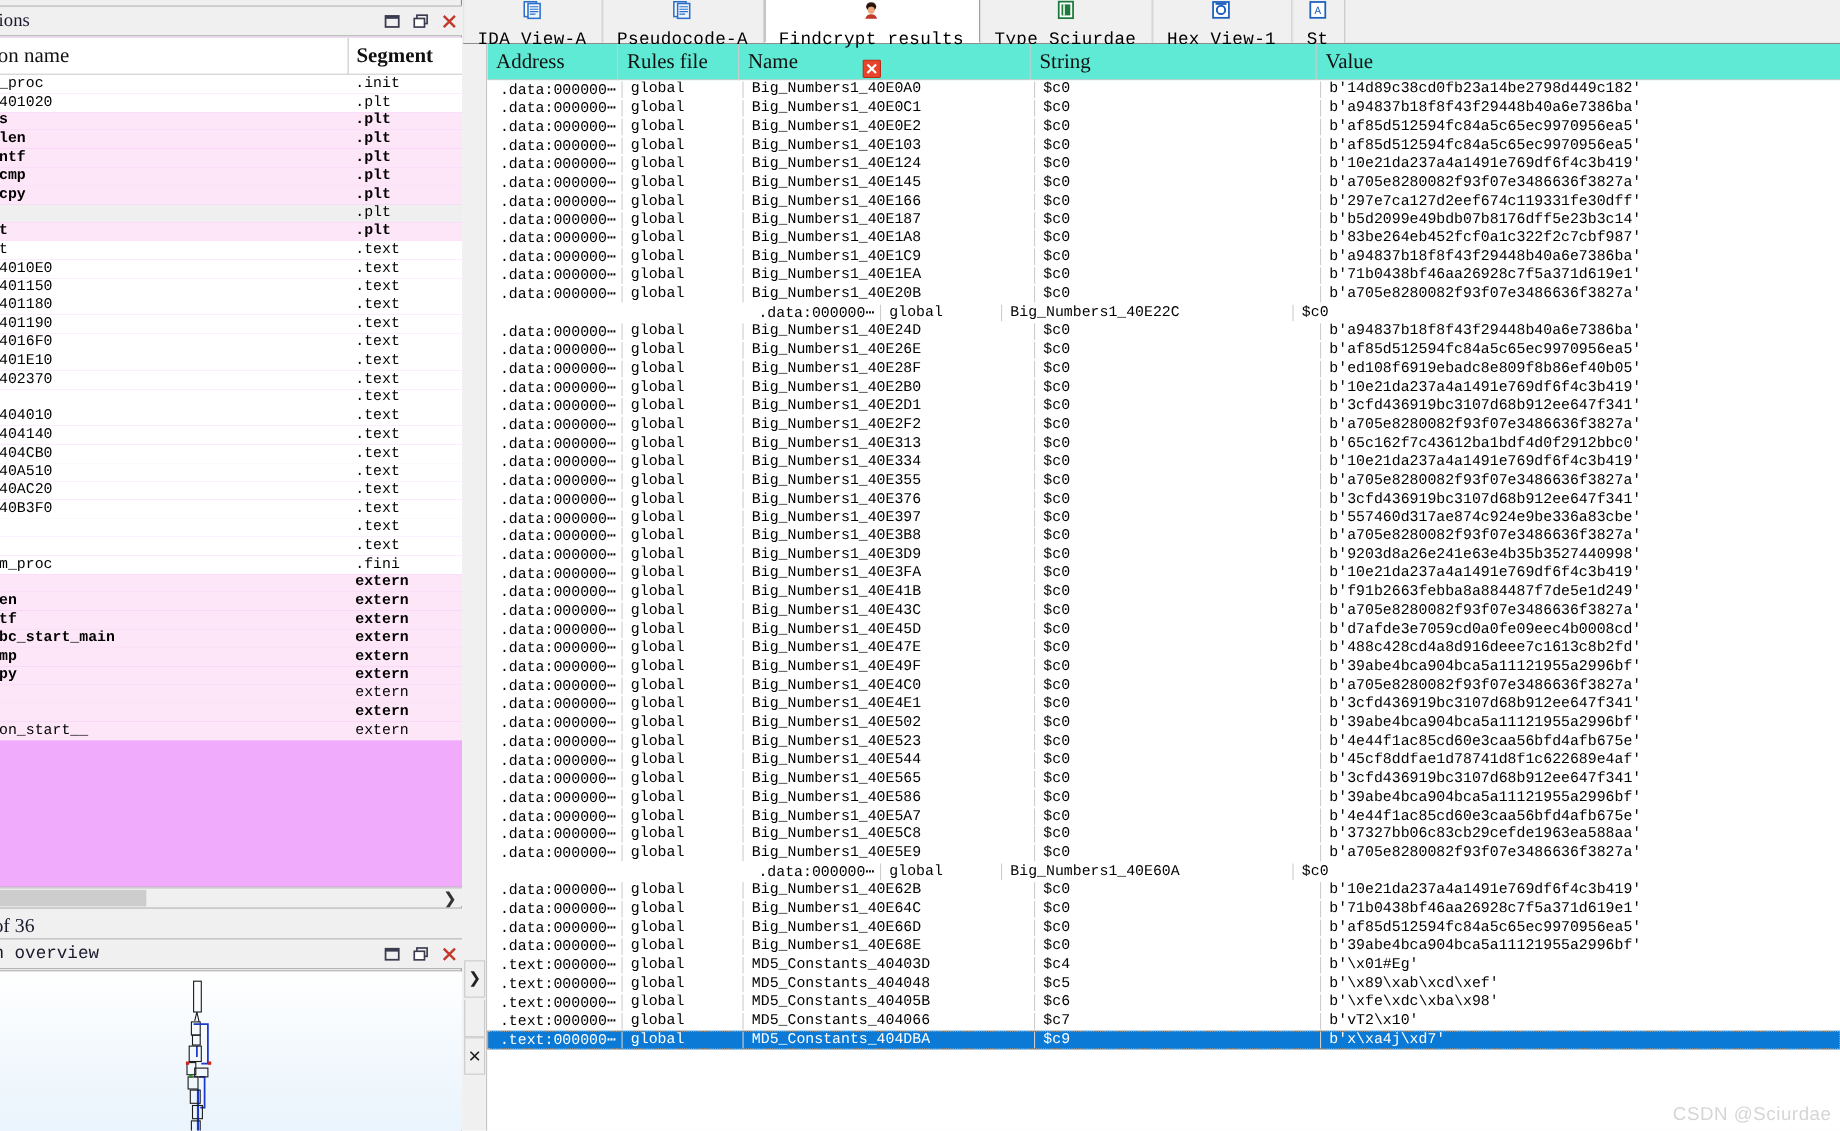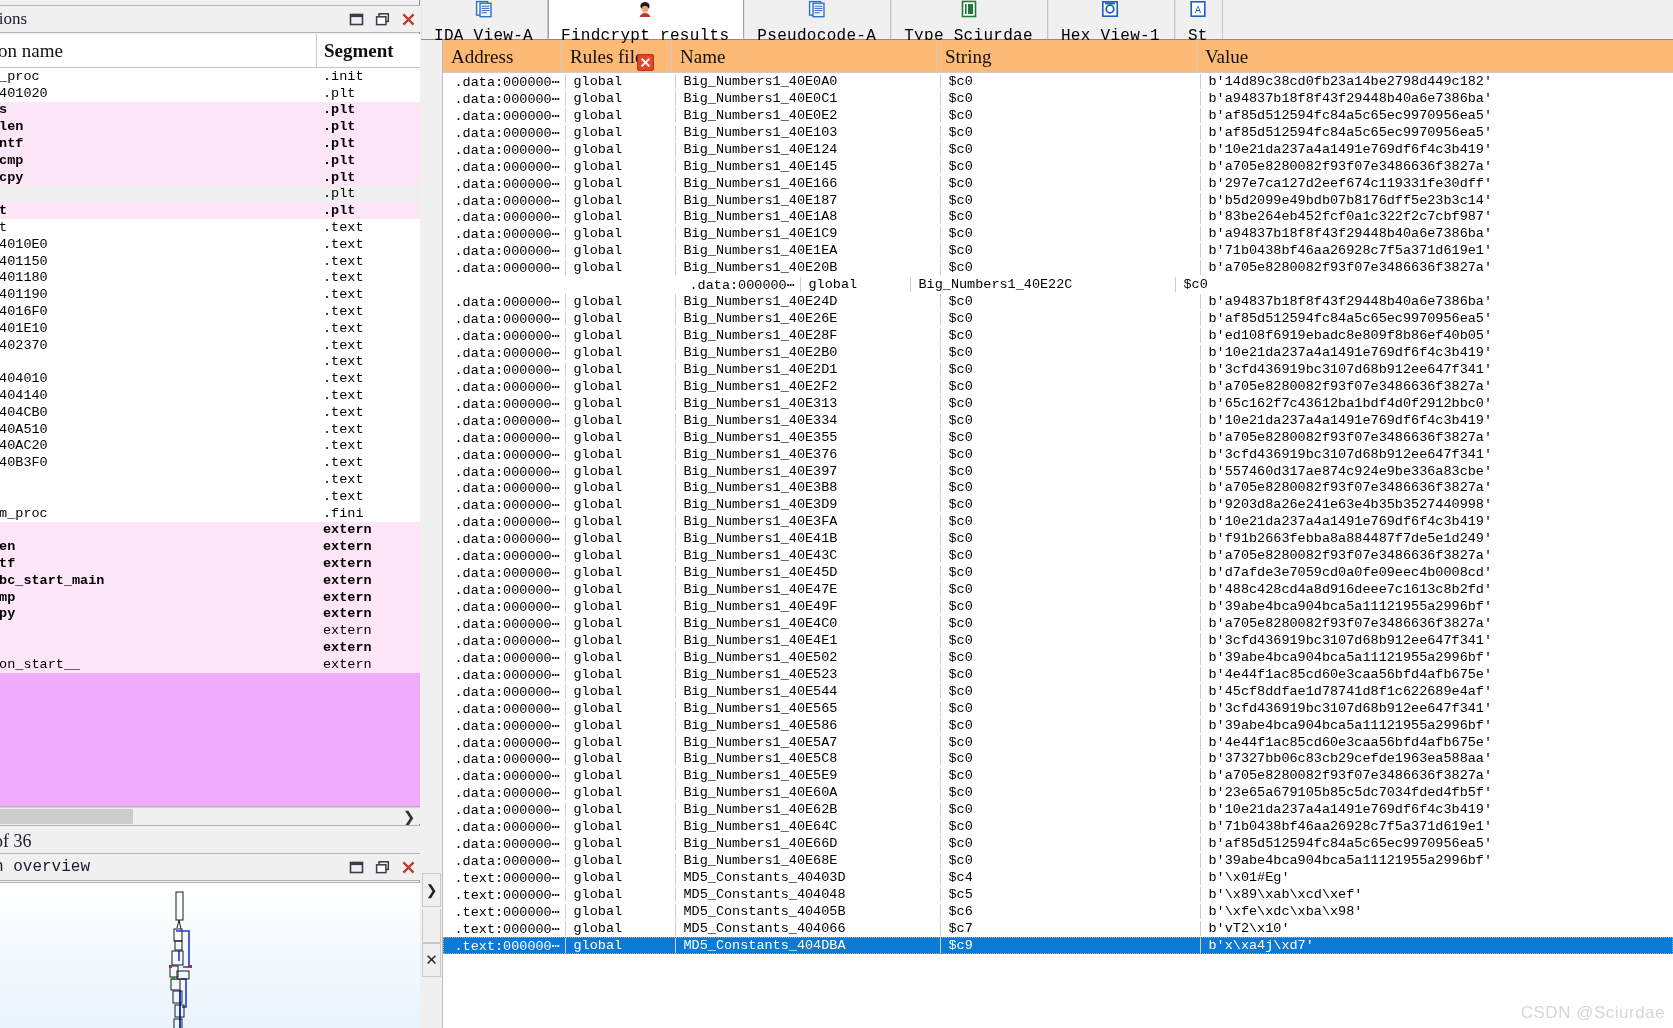--- a/index.html
+++ b/index.html
@@ -235,21 +235,21 @@
     position: absolute;
     left: 22px; top: 40px;
     width: 1230px; height: 988px;
     background: #ffffff;
     overflow: hidden;
   }
   #res-header {
     display: flex;
     height: 33px;
     align-items: center;
-    background: #fdba74;
+    background: #5eead4;
     border-bottom: 1px solid #cdcdcd;
   }
   #res-header .hc {
     font-family: "Liberation Serif", serif;
     font-size: 19px;
     color: #111;
     height: 33px;
     line-height: 33px;
     padding-left: 8px;
     overflow: hidden;
@@ -557,46 +557,46 @@
               <path d="M6.6 6.2 h7.8 M6.6 8.4 h7.8 M6.6 10.6 h7.8 M6.6 12.8 h5.2" stroke="#2a6fc9" stroke-width="1"></path>
             </svg></span>
           <span class="tab-label">IDA View-A</span>
           <span class="tab-close">
             <svg width="17" height="17" viewBox="0 0 17 17">
               <rect x="0.6" y="0.6" width="15.8" height="15.8" rx="1" fill="#dcdcdc" stroke="#9b9b9b" stroke-width="1"></rect>
               <path d="M4.8 4.8 L12.2 12.2 M12.2 4.8 L4.8 12.2" stroke="#5a5a5a" stroke-width="1.8"></path>
             </svg>
           </span>
         </div>
+        <div class="tab">
+          <span class="tab-icon"><svg width="18" height="18" viewBox="0 0 18 18">
+              <rect x="1.6" y="1.6" width="11" height="13.5" fill="#fff" stroke="#2a6fc9" stroke-width="1.4"></rect>
+              <rect x="5" y="3.2" width="11" height="13.5" fill="#eef4fc" stroke="#2a6fc9" stroke-width="1.4"></rect>
+              <path d="M6.6 6.2 h7.8 M6.6 8.4 h7.8 M6.6 10.6 h7.8 M6.6 12.8 h5.2" stroke="#2a6fc9" stroke-width="1"></path>
+            </svg></span>
+          <span class="tab-label">Pseudocode-A</span>
+          <span class="tab-close">
+            <svg width="17" height="17" viewBox="0 0 17 17">
+              <rect x="0.6" y="0.6" width="15.8" height="15.8" rx="1" fill="#dcdcdc" stroke="#9b9b9b" stroke-width="1"></rect>
+              <path d="M4.8 4.8 L12.2 12.2 M12.2 4.8 L4.8 12.2" stroke="#5a5a5a" stroke-width="1.8"></path>
+            </svg>
+          </span>
+        </div>
         <div class="tab active">
           <span class="tab-icon"><svg width="18" height="18" viewBox="0 0 18 18">
               <ellipse cx="9" cy="6" rx="4.6" ry="4" fill="#2f1b12"></ellipse>
               <ellipse cx="9" cy="9.2" rx="3.1" ry="3.4" fill="#e8a87c"></ellipse>
               <path d="M4.6 7 q1.4-3 4.4-3 q3 0 4.4 3 q-1.4-1.3-4.4-1.3 q-3 0-4.4 1.3z" fill="#1e0f08"></path>
               <path d="M3.6 17 q1.3-4 5.4-4 q4.1 0 5.4 4z" fill="#c0392b"></path>
             </svg></span>
           <span class="tab-label">Findcrypt results</span>
           <span class="tab-close">
             <svg width="17" height="17" viewBox="0 0 17 17">
               <rect x="0.6" y="0.6" width="15.8" height="15.8" rx="1" fill="#e8432b" stroke="#b32d19" stroke-width="1"></rect>
               <path d="M4.6 4.6 L12.4 12.4 M12.4 4.6 L4.6 12.4" stroke="#ffffff" stroke-width="2"></path>
-            </svg>
-          </span>
-        </div>
-        <div class="tab">
-          <span class="tab-icon"><svg width="18" height="18" viewBox="0 0 18 18">
-              <rect x="1.6" y="1.6" width="11" height="13.5" fill="#fff" stroke="#2a6fc9" stroke-width="1.4"></rect>
-              <rect x="5" y="3.2" width="11" height="13.5" fill="#eef4fc" stroke="#2a6fc9" stroke-width="1.4"></rect>
-              <path d="M6.6 6.2 h7.8 M6.6 8.4 h7.8 M6.6 10.6 h7.8 M6.6 12.8 h5.2" stroke="#2a6fc9" stroke-width="1"></path>
-            </svg></span>
-          <span class="tab-label">Pseudocode-A</span>
-          <span class="tab-close">
-            <svg width="17" height="17" viewBox="0 0 17 17">
-              <rect x="0.6" y="0.6" width="15.8" height="15.8" rx="1" fill="#dcdcdc" stroke="#9b9b9b" stroke-width="1"></rect>
-              <path d="M4.8 4.8 L12.2 12.2 M12.2 4.8 L4.8 12.2" stroke="#5a5a5a" stroke-width="1.8"></path>
             </svg>
           </span>
         </div>
         <div class="tab">
           <span class="tab-icon"><svg width="18" height="18" viewBox="0 0 18 18">
               <rect x="2.5" y="1.5" width="13" height="15" fill="#fff" stroke="#1e7a3c" stroke-width="1.6"></rect>
               <rect x="5" y="4" width="8" height="10" fill="#1e7a3c"></rect>
               <rect x="6.6" y="4" width="1.4" height="10" fill="#fff"></rect>
             </svg></span>
           <span class="tab-label">Type Sciurdae</span>
@@ -936,21 +936,20 @@
             <div class="c col-rules">global</div>
             <div class="c col-name">Big_Numbers1_40E5E9</div>
             <div class="c col-str">$c0</div>
             <div class="c col-val">b'a705e8280082f93f07e3486636f3827a'</div>
           </div>
           <div class="res-row">
             <div class="c col-addr">.data:000000⋯</div>
             <div class="c col-rules">global</div>
             <div class="c col-name">Big_Numbers1_40E60A</div>
             <div class="c col-str">$c0</div>
-            <div class="c col-val">b'23e65a679105b85c5dc7034fded4fb5f'</div>
           </div>
           <div class="res-row">
             <div class="c col-addr">.data:000000⋯</div>
             <div class="c col-rules">global</div>
             <div class="c col-name">Big_Numbers1_40E62B</div>
             <div class="c col-str">$c0</div>
             <div class="c col-val">b'10e21da237a4a1491e769df6f4c3b419'</div>
           </div>
           <div class="res-row">
             <div class="c col-addr">.data:000000⋯</div>

